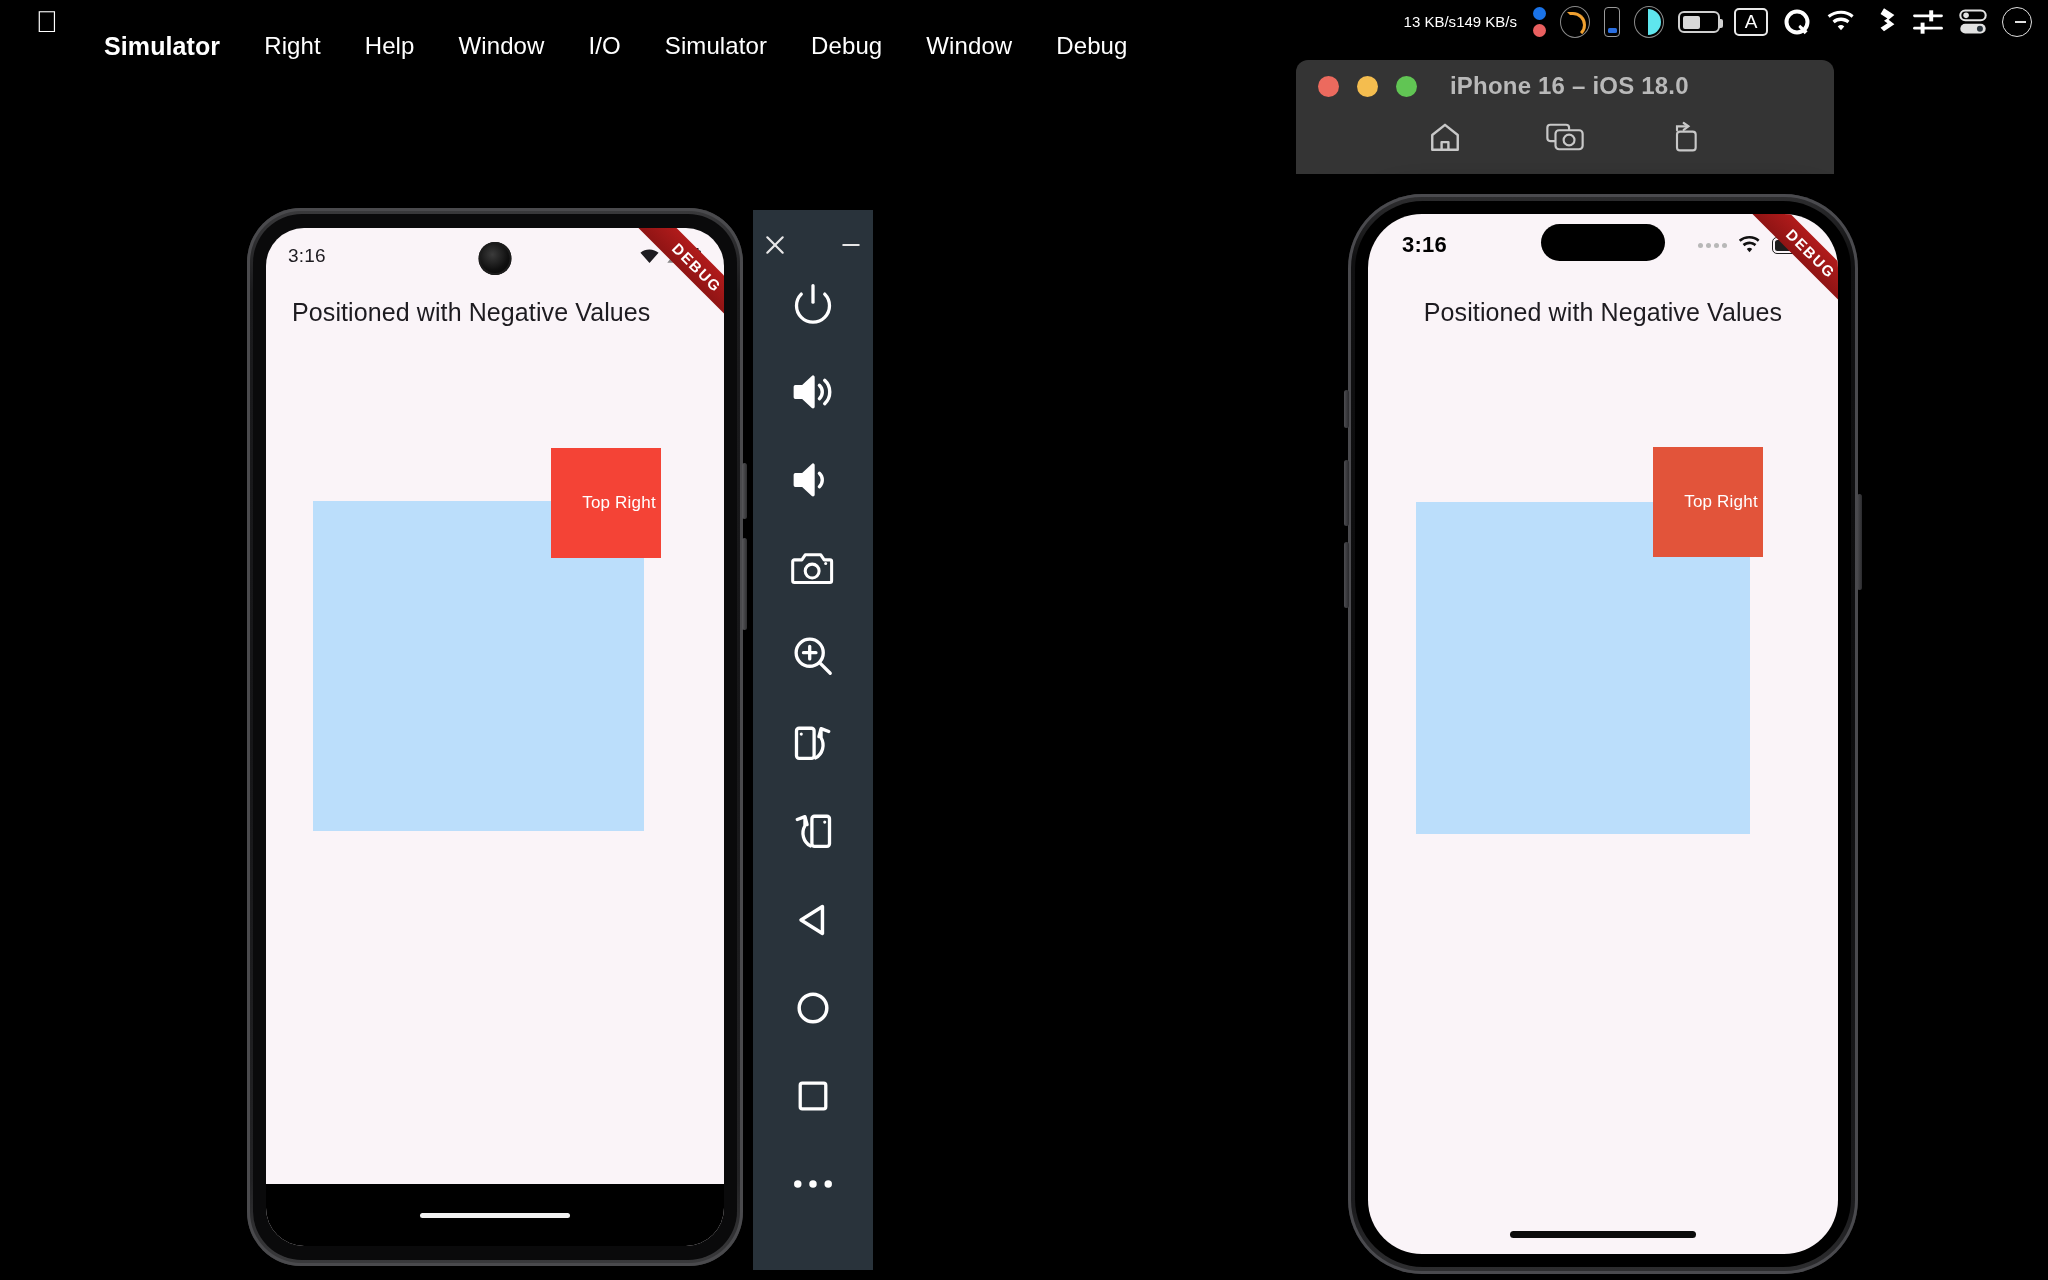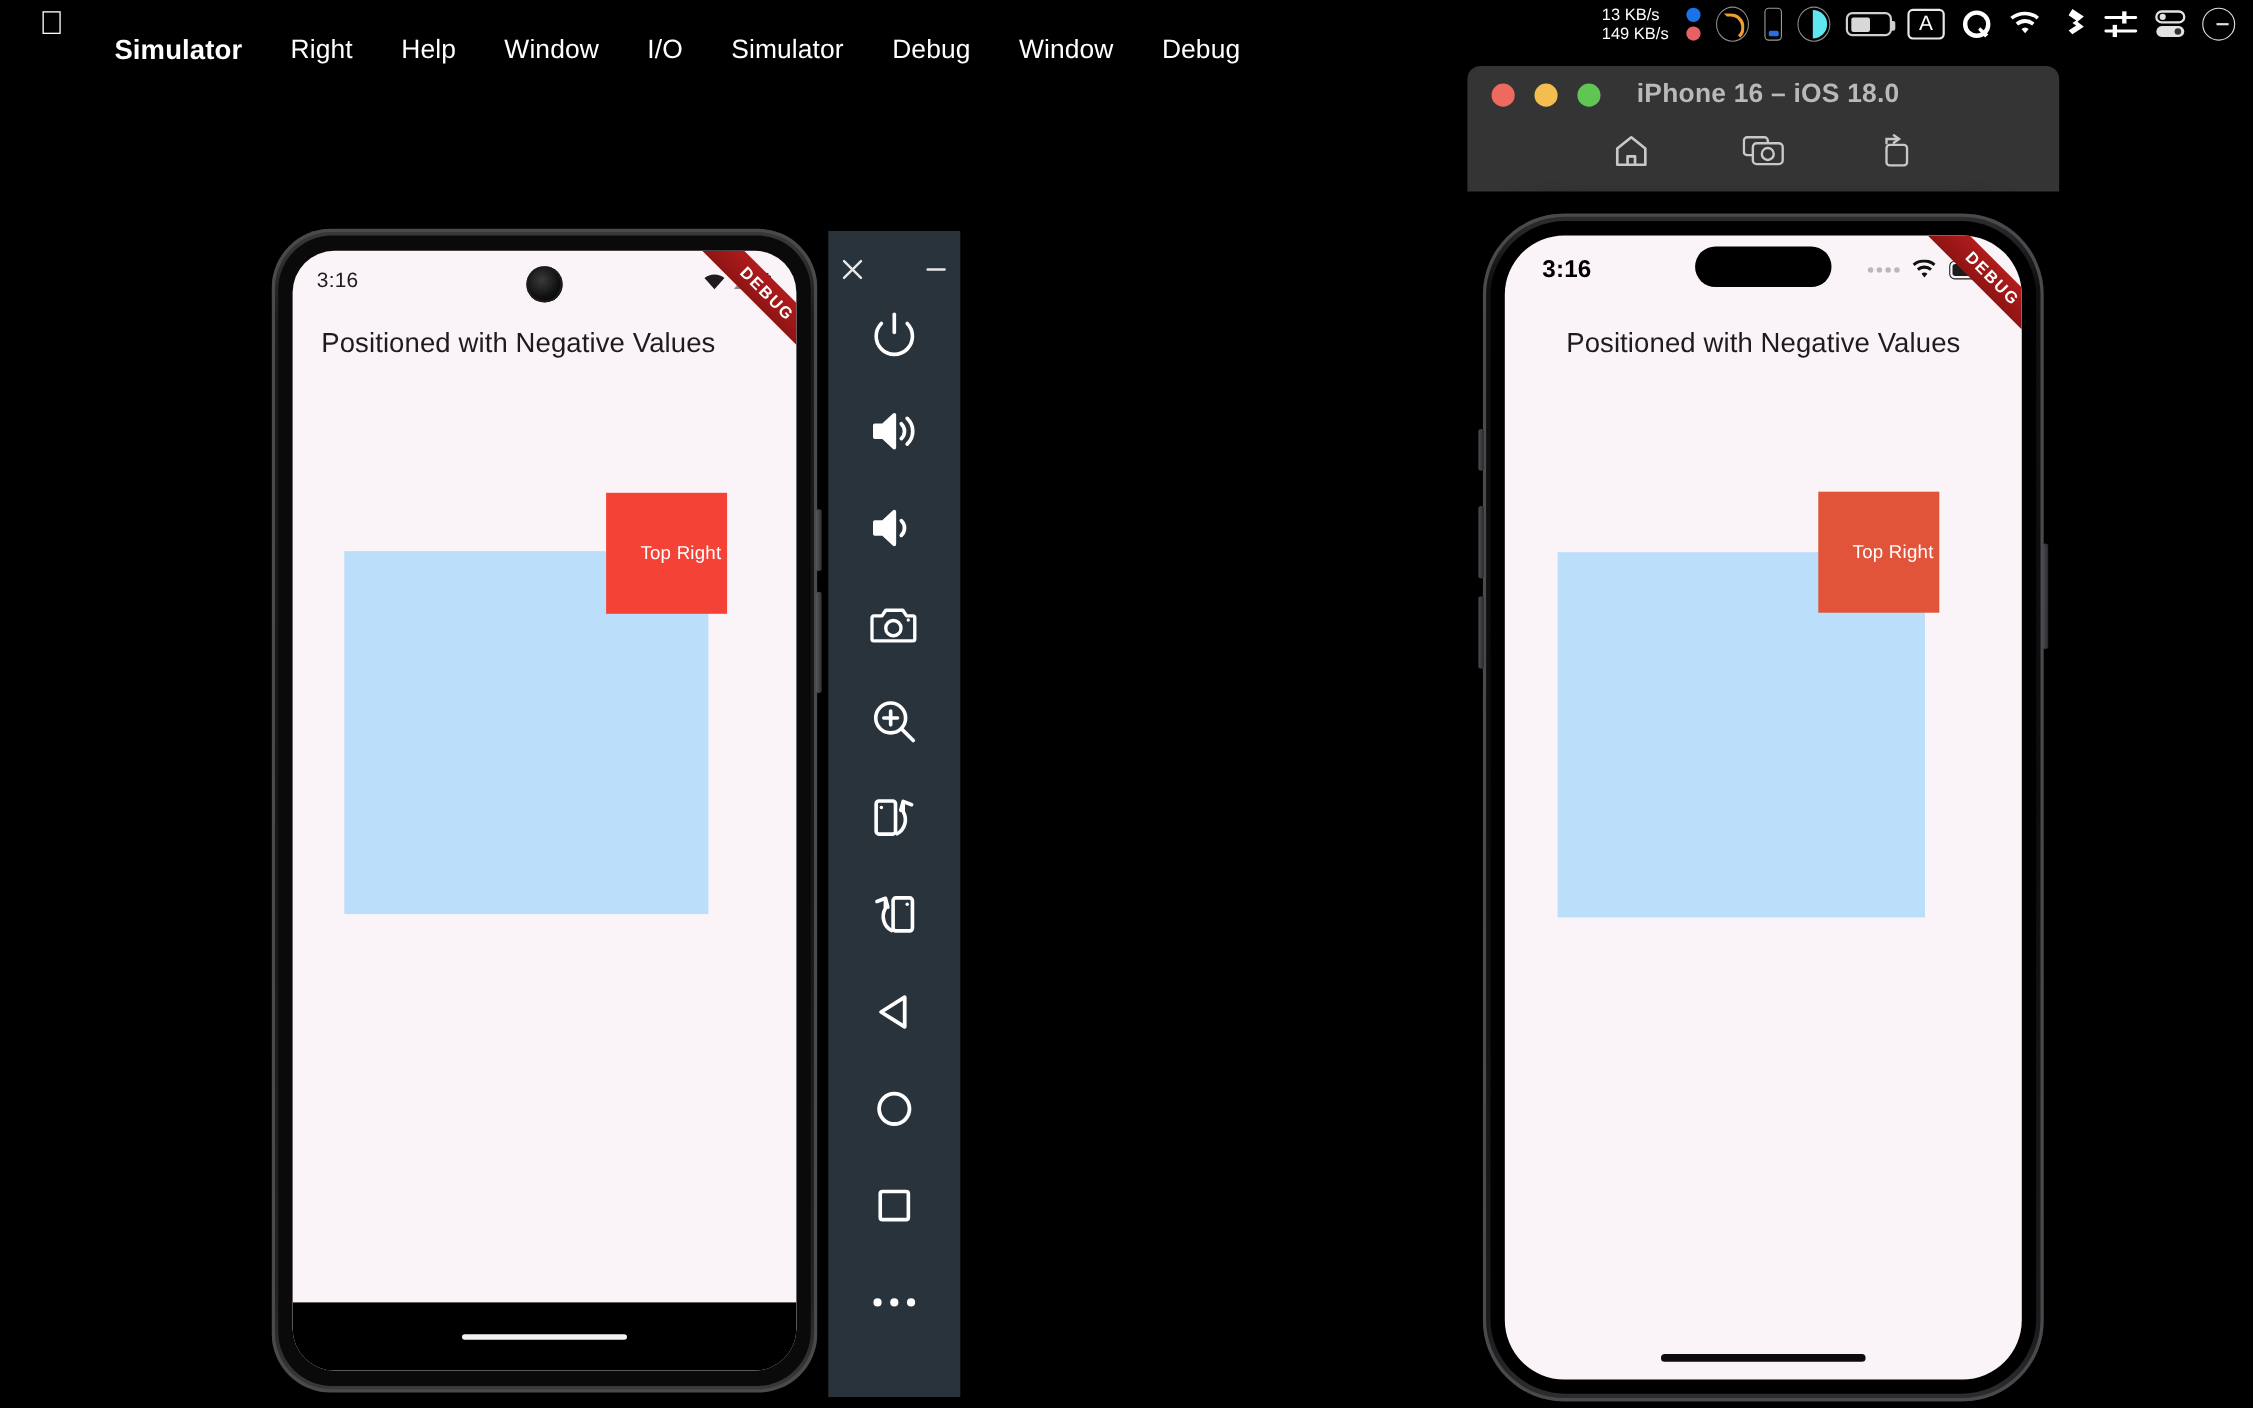--- a/index.html
+++ b/index.html
@@ -26,21 +26,21 @@
     color:#fff; font-size:24px; padding: 0 22px; white-space:nowrap;
     letter-spacing: .1px;
   }
   .menu-item.app-name { font-weight:700; font-size:25px; }
 
   .menubar-right {
     position:absolute; right:0; top:0; height:44px;
     display:flex; align-items:center; gap:14px; padding-right:16px;
   }
   .netspeed {
-    display:flex; flex-direction:column; align-items:flex-start;
+    display:flex; flex-direction:row; align-items:flex-start;
     color:#fff; font-size:15px; line-height:1.15; font-weight:400;
   }
   .netdots { display:flex; flex-direction:column; gap:4px; margin-left:2px;}
   .netdot { width:13px; height:13px; border-radius:50%; }
   .netdot.up { background:#1a73e8; }
   .netdot.down { background:#ea6060; }
 
   .mb-icon { color:#fff; display:flex; align-items:center; justify-content:center; }
   .ring-orange, .ring-cyan {
     width:30px; height:32px; border-radius:50%;
@@ -80,21 +80,21 @@
   .a-box {
     width:34px; height:28px; border:2px solid #e8e8e8; border-radius:5px;
     display:flex; align-items:center; justify-content:center;
     color:#fff; font-size:19px; font-weight:400;
   }
   .ctrl-ic { width:30px; height:30px; border:1.8px solid #e0e0e0; border-radius:50%; position:relative; }
   .ctrl-ic::after { content:""; position:absolute; right:5px; top:13px; width:11px; height:2px; background:#e0e0e0; }
 
   
   .sim-window {
-    position:absolute; left:1334px; top:60px; width:538px; height:114px;
+    position:absolute; left:1296px; top:60px; width:538px; height:114px;
     background:#343434; border-radius:12px 12px 0 0;
   }
   .sim-titlebar { display:flex; align-items:center; height:52px; padding-left:22px; }
   .traffic { display:flex; gap:18px; }
   .tl { width:21px; height:21px; border-radius:50%; }
   .tl.red { background:#ec6a5e; }
   .tl.yellow { background:#f4bd4f; }
   .tl.green { background:#61c554; }
   .sim-title {
     margin-left:33px; color:#b9b9b9; font-size:24px; font-weight:700;

